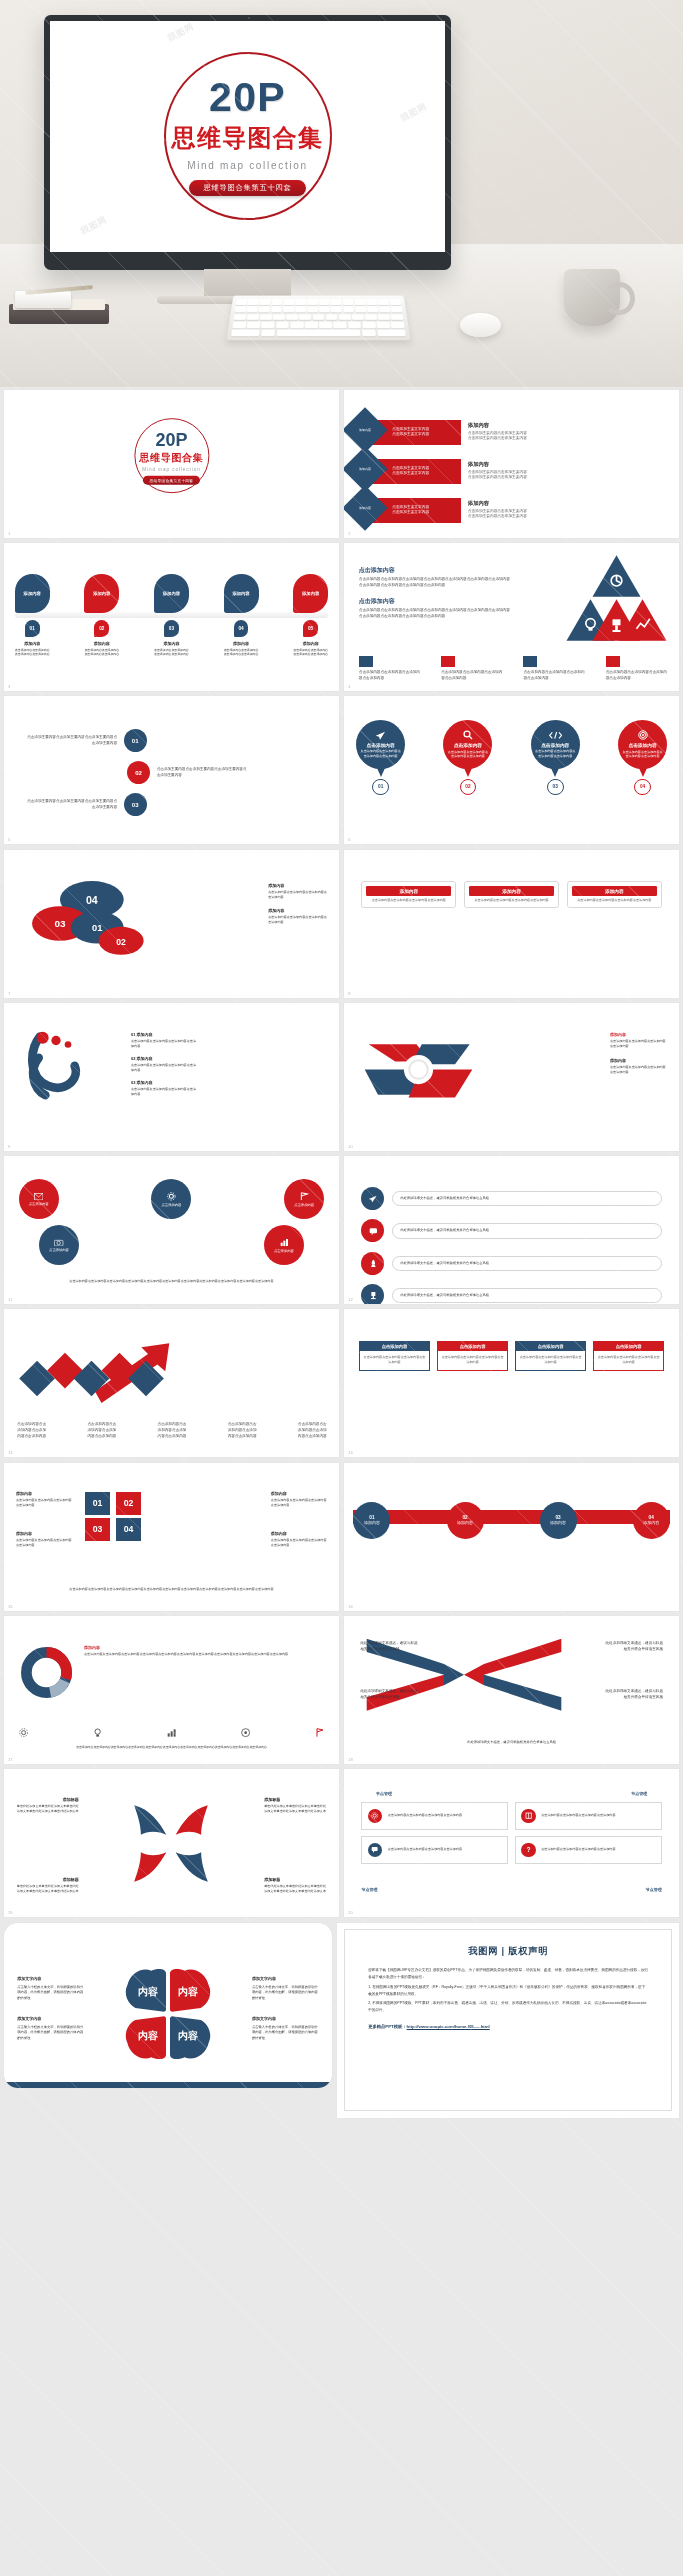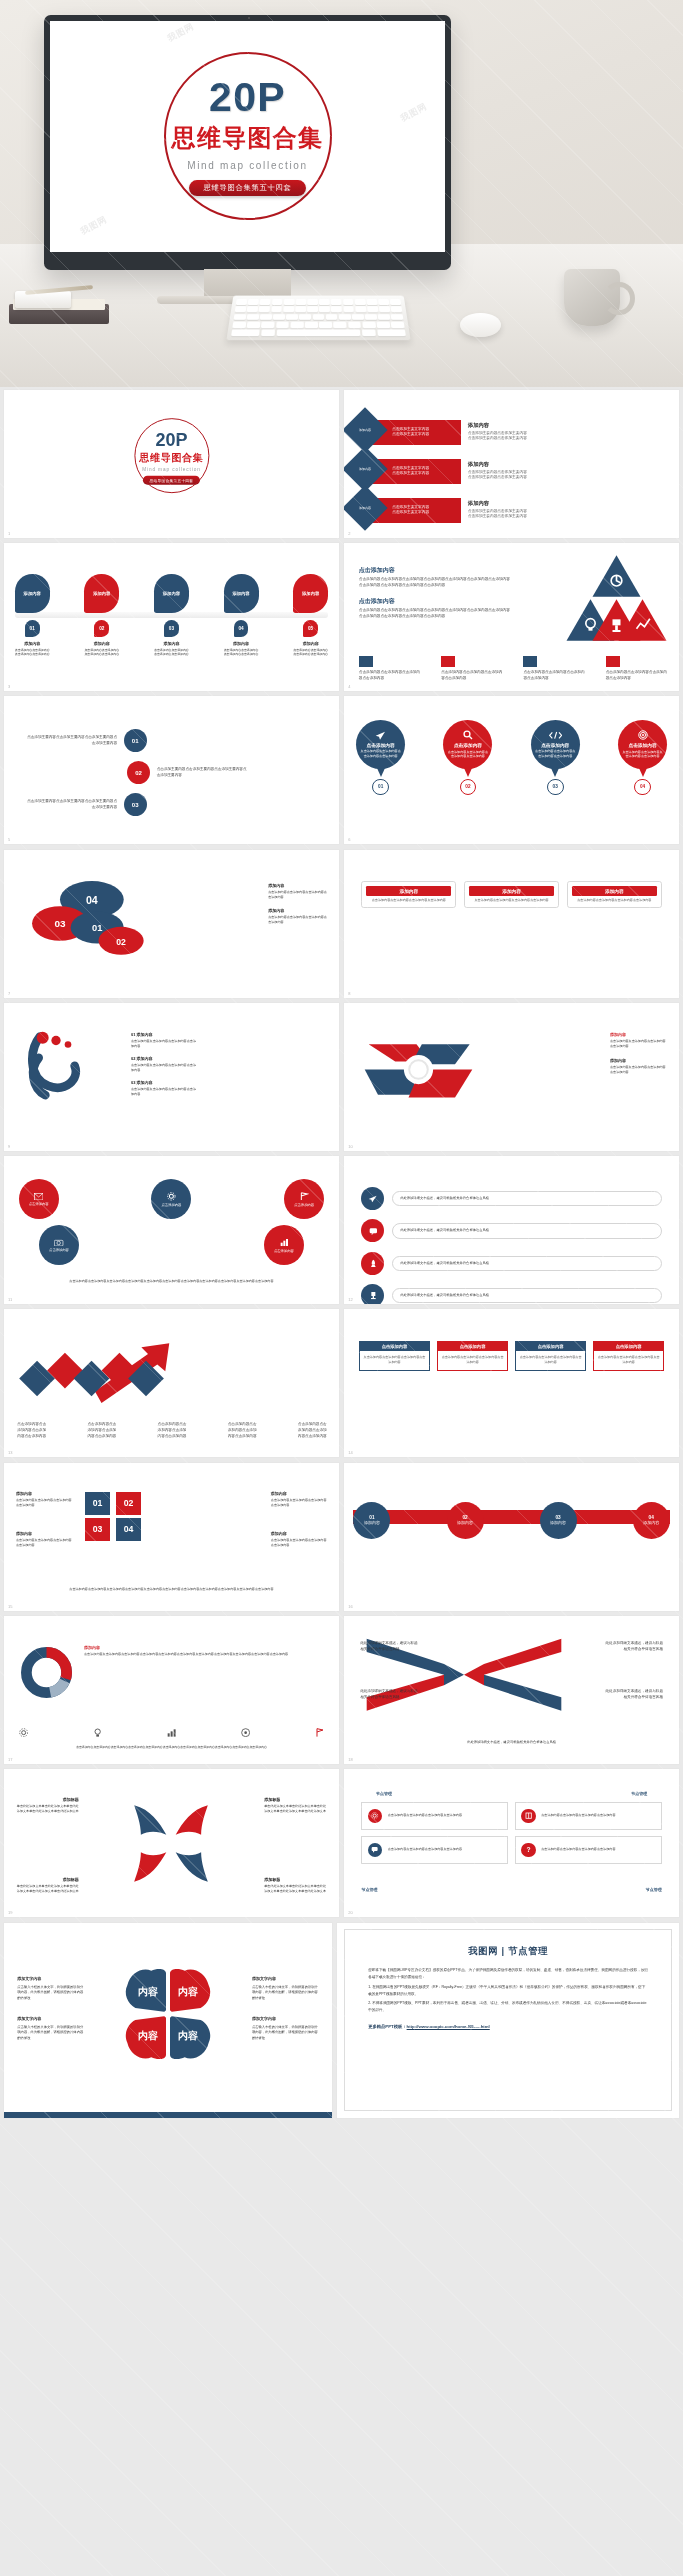--- a/index.html
+++ b/index.html
@@ -888,21 +888,21 @@
       <div style="position:absolute;left:17.3px;right:17.3px;bottom:23px;display:flex;justify-content:space-between;">
         <div class="lbl-h" style="color:#2b4f71;">节点管理</div>
         <div class="lbl-h" style="color:#2b4f71;">节点管理</div>
       </div>
       <div class="pg">20</div>
     </div>
   </div>
 
   <div class="srow">
 
-    <div class="slide" style="height:195px;">
+    <div class="slide" style="height:165px;border-radius:14px;">
       <div style="position:absolute;left:13.3px;top:53px;width:67px;">
         <div class="lbl-h">添加文字内容</div>
         <div class="lbl-s" style="font-size:3.3px;margin-top:4px;">点击输入本栏的具体文字，简明扼要的说明分项内容，此为概念图解，请根据您的具体内容酌情修改</div>
         <div class="lbl-h" style="margin-top:14.7px;">添加文字内容</div>
         <div class="lbl-s" style="font-size:3.3px;margin-top:4px;">点击输入本栏的具体文字，简明扼要的说明分项内容，此为概念图解，请根据您的具体内容酌情修改</div>
       </div>
       <svg width="100" height="100" viewBox="0 0 150 150" style="position:absolute;left:50%;top:41px;transform:translateX(-50%);">
         <path d="M72 72 L72 14 C72 6 58 6 50 10 C36 4 18 14 14 32 C8 44 14 60 26 66 L72 72 Z" fill="#2b4f71"></path>
         <path d="M78 72 L78 14 C78 6 92 6 100 10 C114 4 132 14 136 32 C142 44 136 60 124 66 L78 72 Z" fill="#cf1a20"></path>
         <path d="M72 78 L72 136 C72 144 58 144 50 140 C36 146 18 136 14 118 C8 106 14 90 26 84 L72 78 Z" fill="#cf1a20"></path>
@@ -917,21 +917,21 @@
         <div class="lbl-h">添加文字内容</div>
         <div class="lbl-s" style="font-size:3.3px;margin-top:4px;">点击输入本栏的具体文字，简明扼要的说明分项内容，此为概念图解，请根据您的具体内容酌情修改</div>
         <div class="lbl-h" style="margin-top:14.7px;">添加文字内容</div>
         <div class="lbl-s" style="font-size:3.3px;margin-top:4px;">点击输入本栏的具体文字，简明扼要的说明分项内容，此为概念图解，请根据您的具体内容酌情修改</div>
       </div>
       <div class="navybar"></div>
     </div>
 
     <div class="slide" style="height:195px;padding:6.7px;">
       <div class="copy-slide" style="border:0.7px solid #ddd;">
-        <h3>我图网 | 节点管理</h3>
+        <h3>我图网 | 版权声明</h3>
         <p>您即将下载【我图网-VIP专区办公文档】授权的原创PPT作品。为了保护我图网及原创作者的权益，请勿复制、盗播、销售，否则将承担法律责任。我图网的作品进行授权，按照各端下载次数进行十倍的索赔赔偿：</p>
         <p>1. 在我图网出售的PPT模板是免版税类（RF：Royalty-Free）正版登《中华人民共和国著作法》和《世界版权公约》的保护，作品的所有权、版权和著作权归我图网所有，您下载的是PPT模板素材的使用权。</p>
         <p>2. 不得将我图网的PPT模板、PPT素材，本列用于再出售、或者出版、出借、转让、分销、发布或者作为礼物供他人使用、不得转授权、出卖、转让本associate或者本associate中的部件。</p>
         <div class="url">
           <span>更多精品PPT模板：</span><u>http://www.ooopic.com/home-l05----.html</u>
         </div>
       </div>
     </div>
   </div>
 

